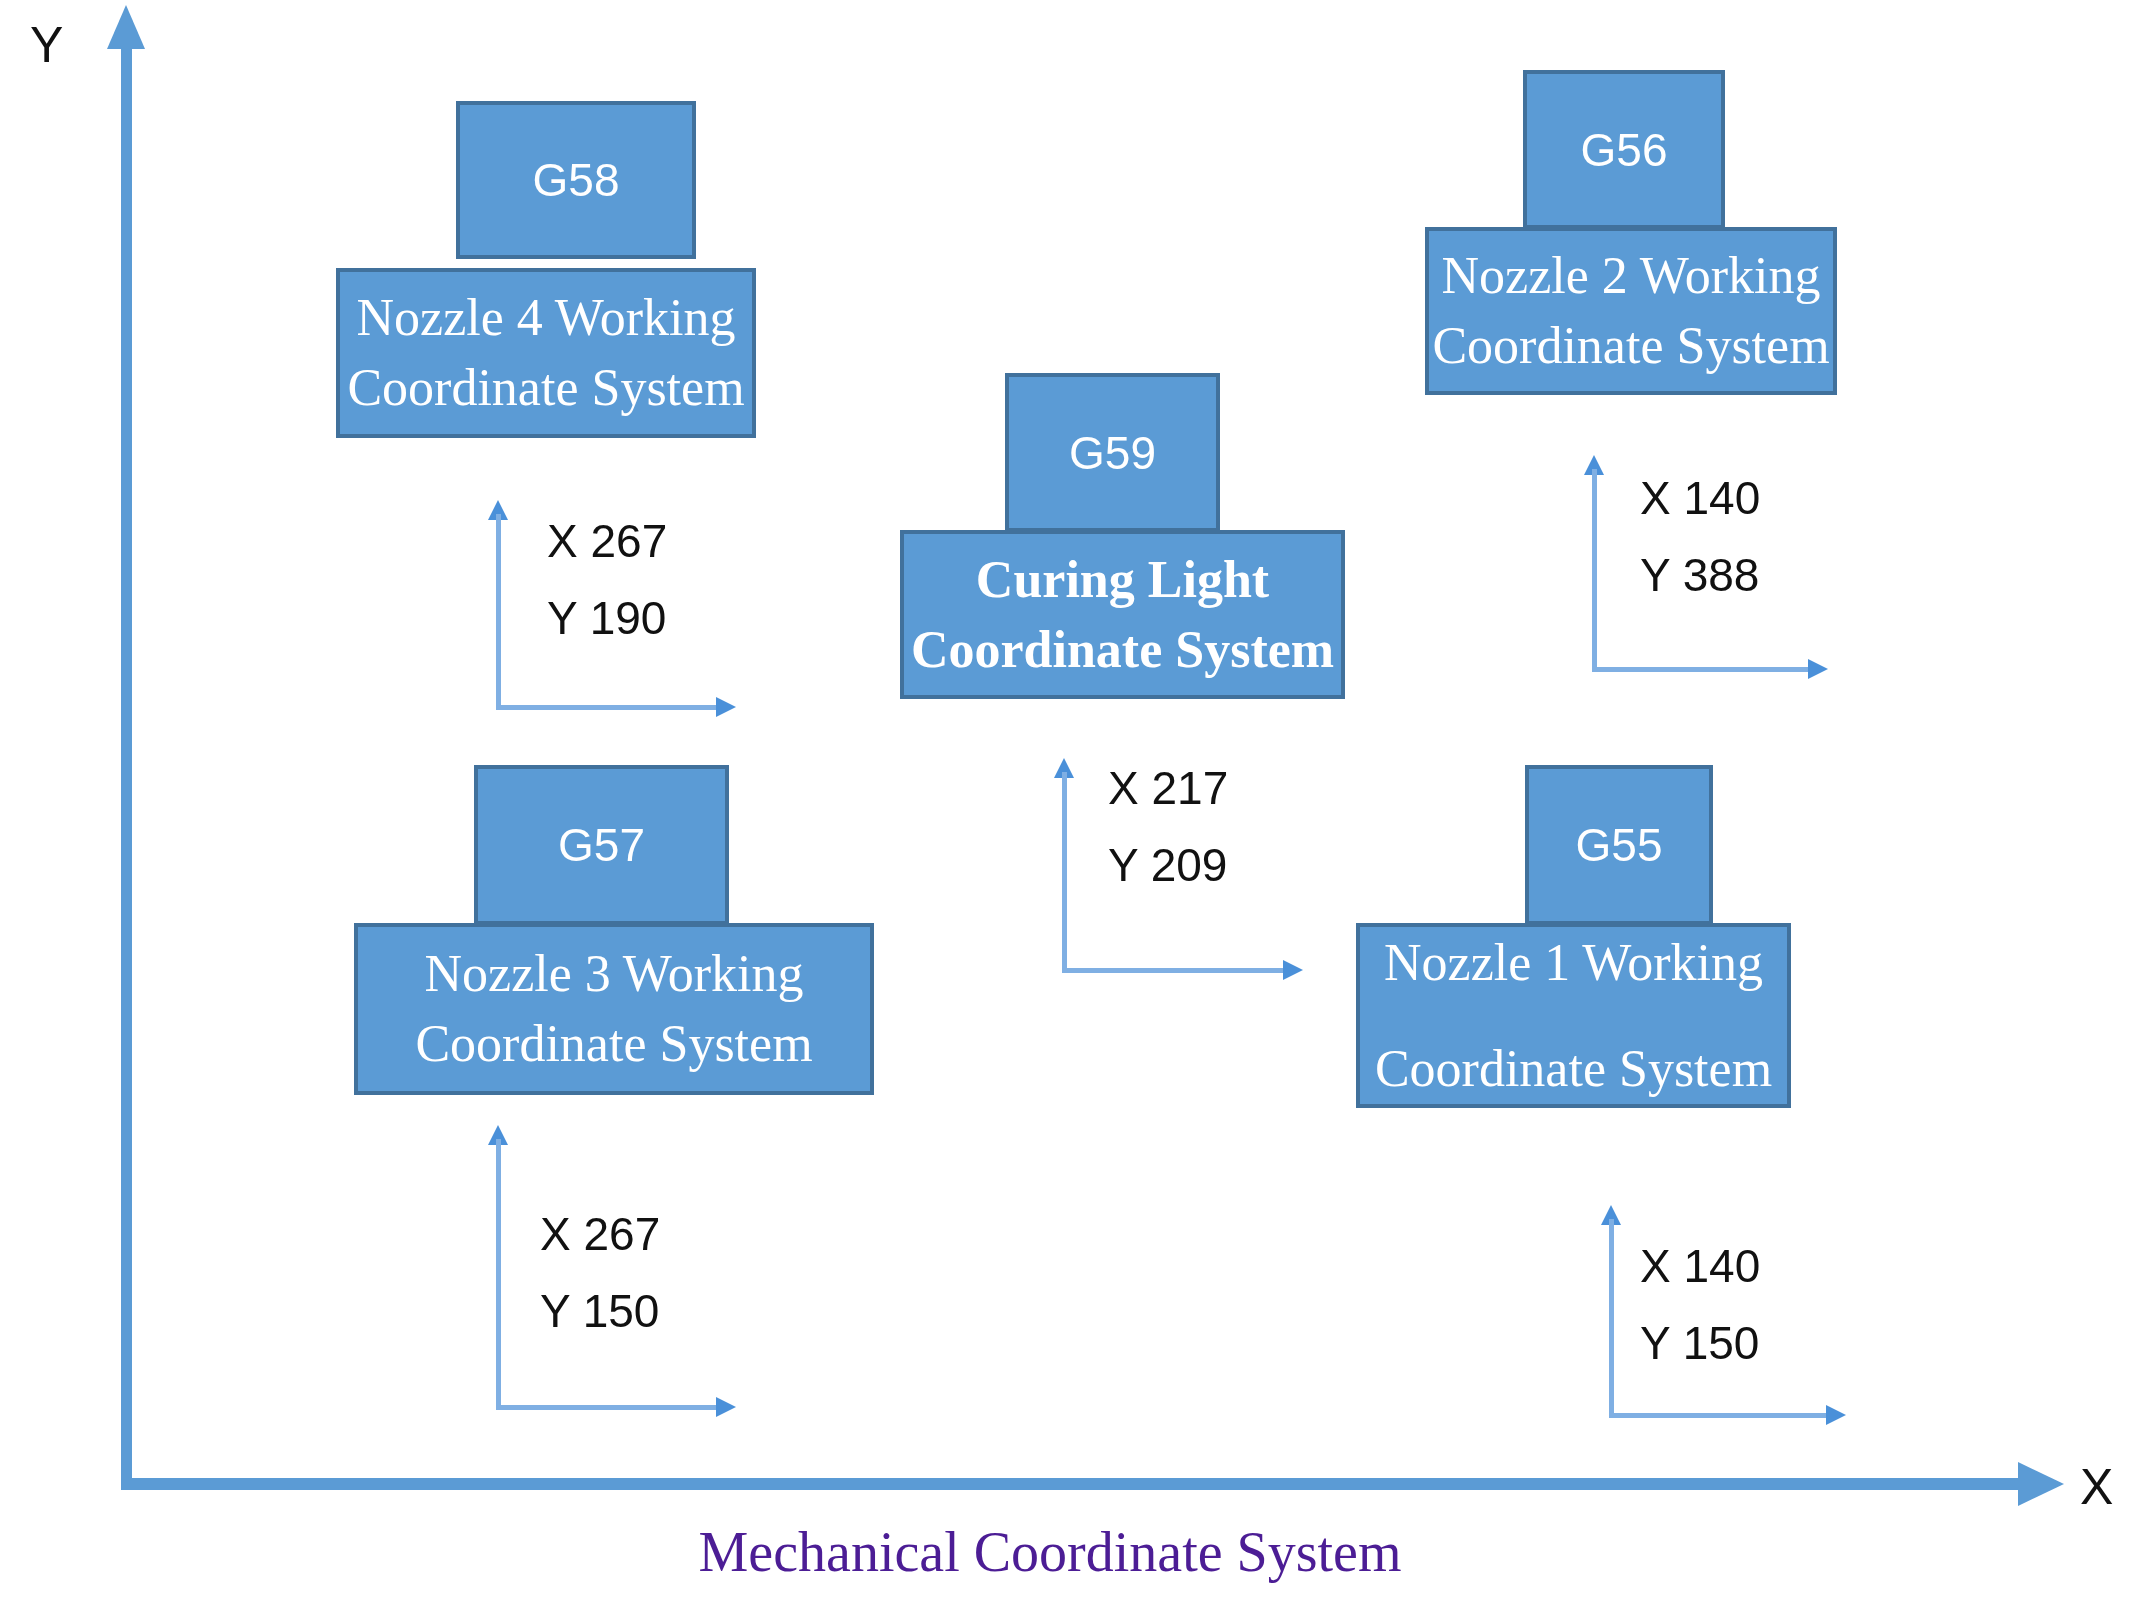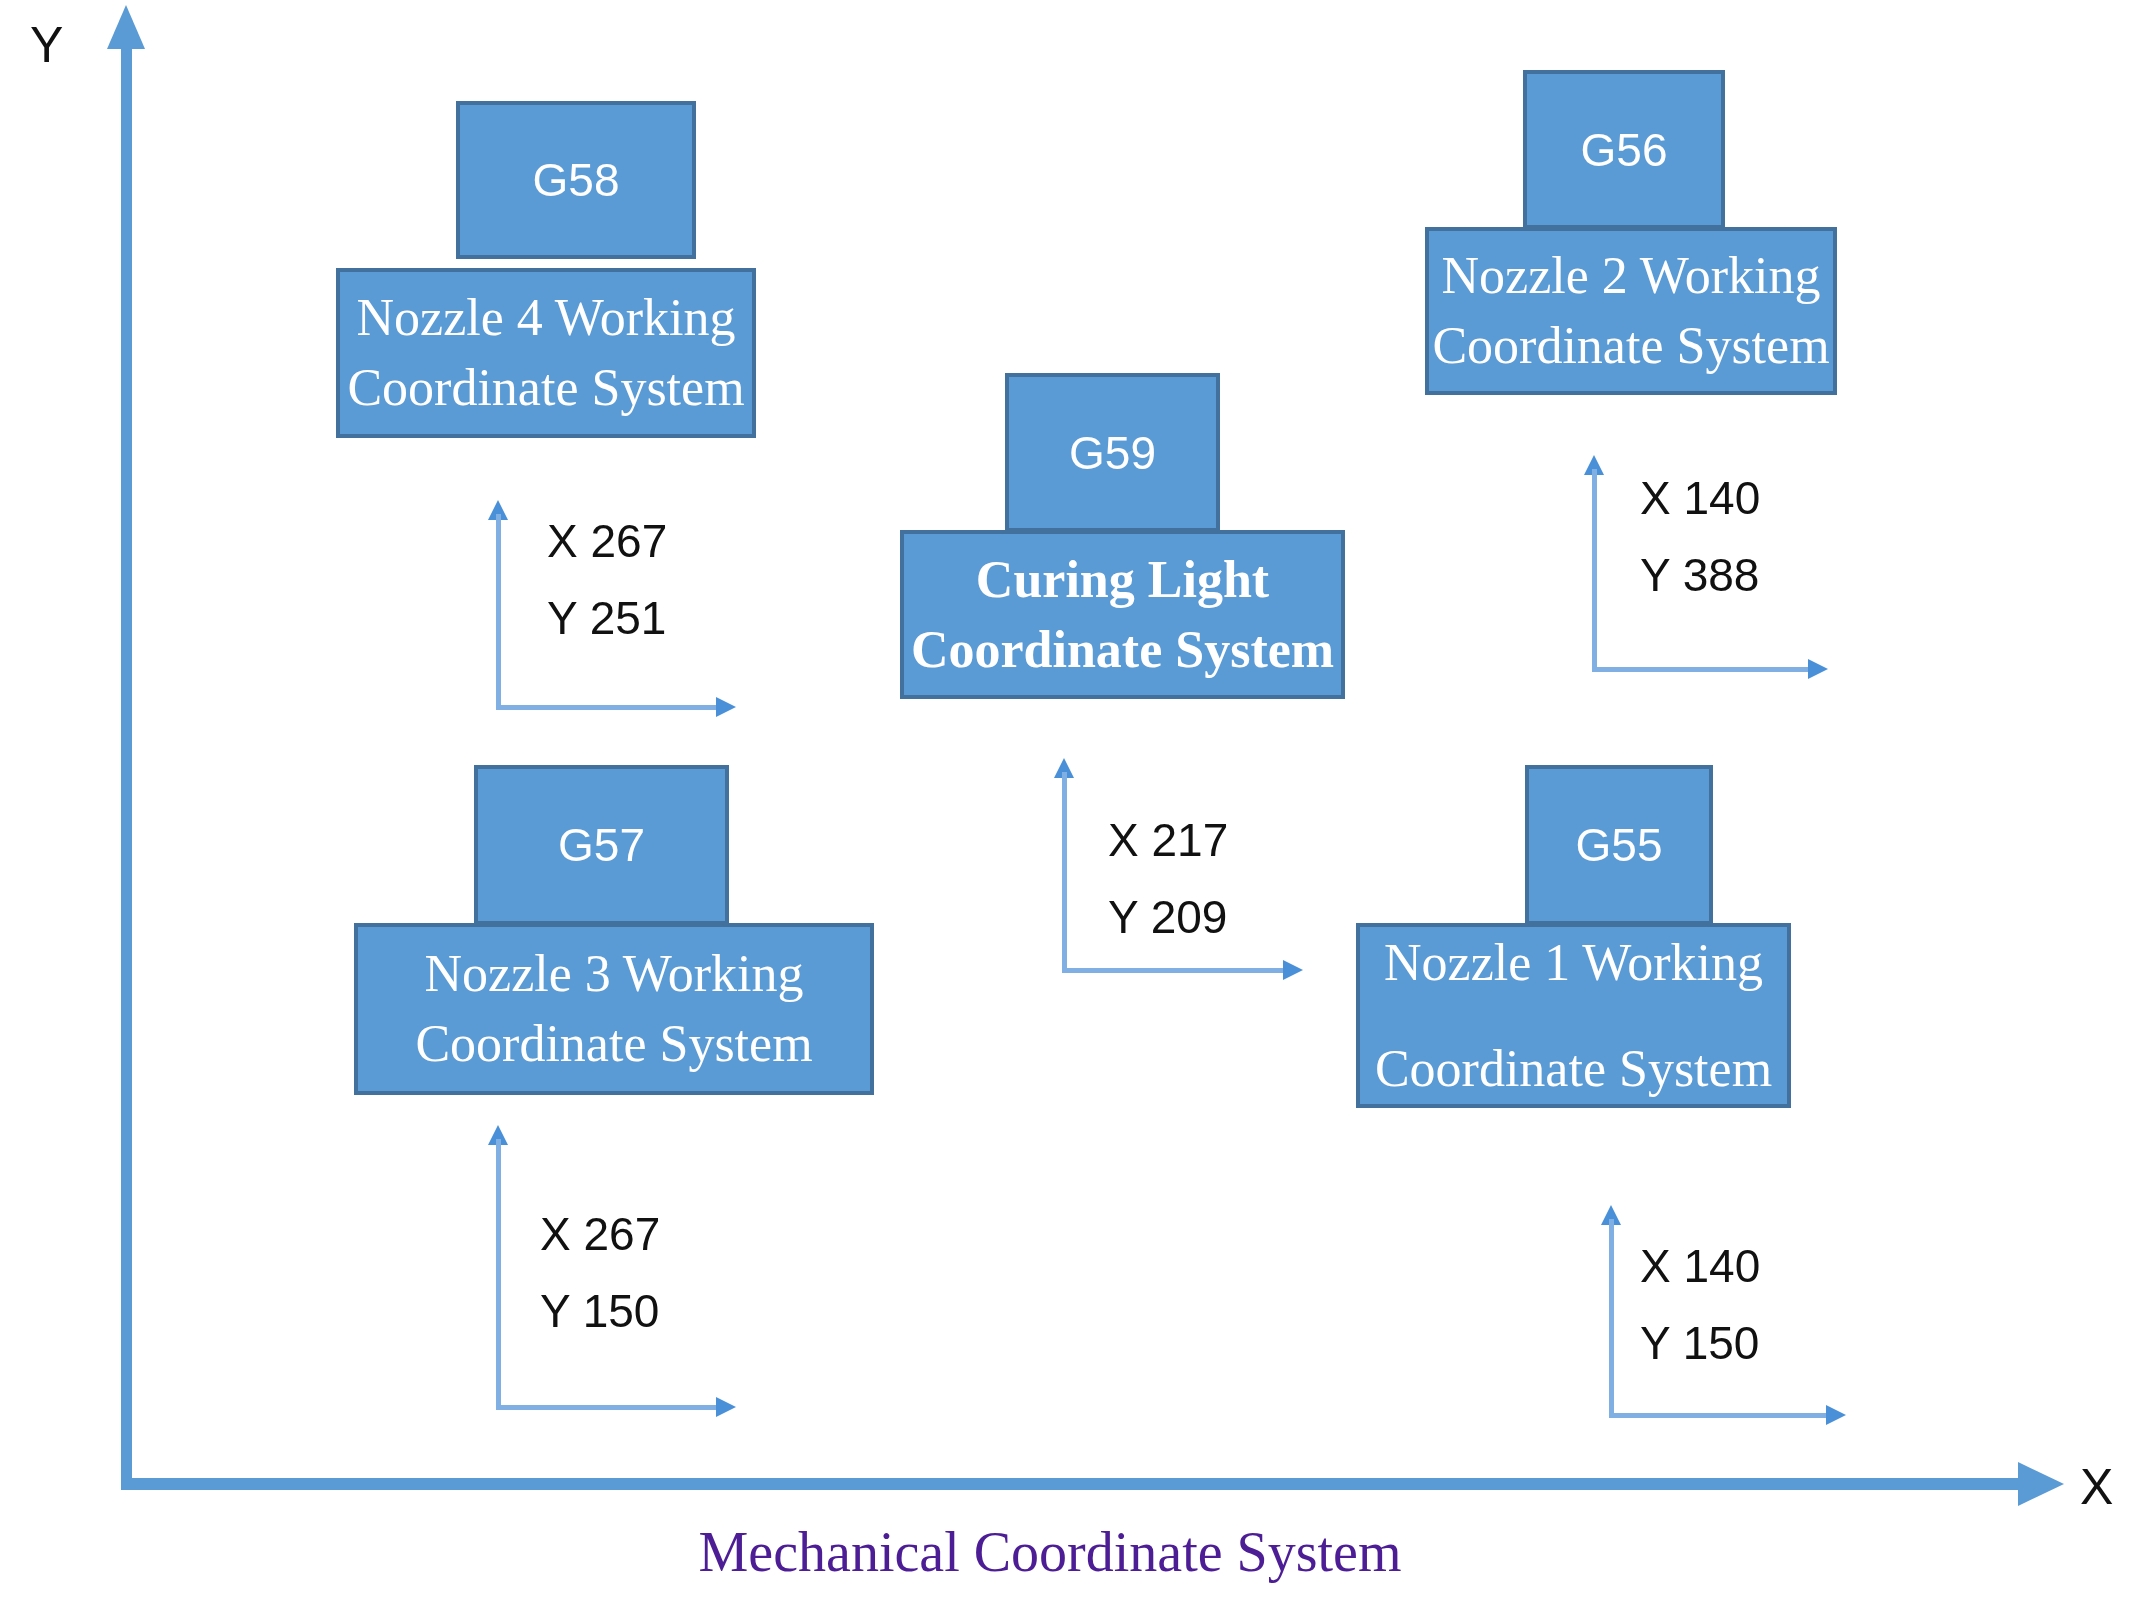--- a/index.html
+++ b/index.html
@@ -118,21 +118,21 @@
     <span>Coordinate System</span>
   </div>
   <div class="axis-icon" style="left:492px;top:500px;width:238px;height:210px;">
     <div class="v-head"></div>
     <div class="v-line"></div>
     <div class="h-line"></div>
     <div class="h-head"></div>
   </div>
   <div class="offset-values" style="left:547px;top:503px;">
     <div>X 267</div>
-    <div>Y 251</div>
+    <div>Y 190</div>
   </div>
 
   <div class="gcode-box" style="left:474px;top:765px;width:255px;height:160px;">
     <span>G57</span>
   </div>
   <div class="name-box" style="left:354px;top:923px;width:520px;height:172px;">
     <span>Nozzle 3 Working</span>
     <span>Coordinate System</span>
   </div>
   <div class="axis-icon" style="left:492px;top:1125px;width:238px;height:285px;">
@@ -152,21 +152,21 @@
   <div class="name-box" style="left:900px;top:530px;width:445px;height:169px;font-weight:bold;">
     <span>Curing Light</span>
     <span>Coordinate System</span>
   </div>
   <div class="axis-icon" style="left:1058px;top:758px;width:239px;height:215px;">
     <div class="v-head"></div>
     <div class="v-line"></div>
     <div class="h-line"></div>
     <div class="h-head"></div>
   </div>
-  <div class="offset-values" style="left:1108px;top:802px;">
+  <div class="offset-values" style="left:1108px;top:750px;">
     <div>X 217</div>
     <div>Y 209</div>
   </div>
 
   <div class="gcode-box" style="left:1523px;top:70px;width:202px;height:159px;">
     <span>G56</span>
   </div>
   <div class="name-box" style="left:1425px;top:227px;width:412px;height:168px;">
     <span>Nozzle 2 Working</span>
     <span>Coordinate System</span>

